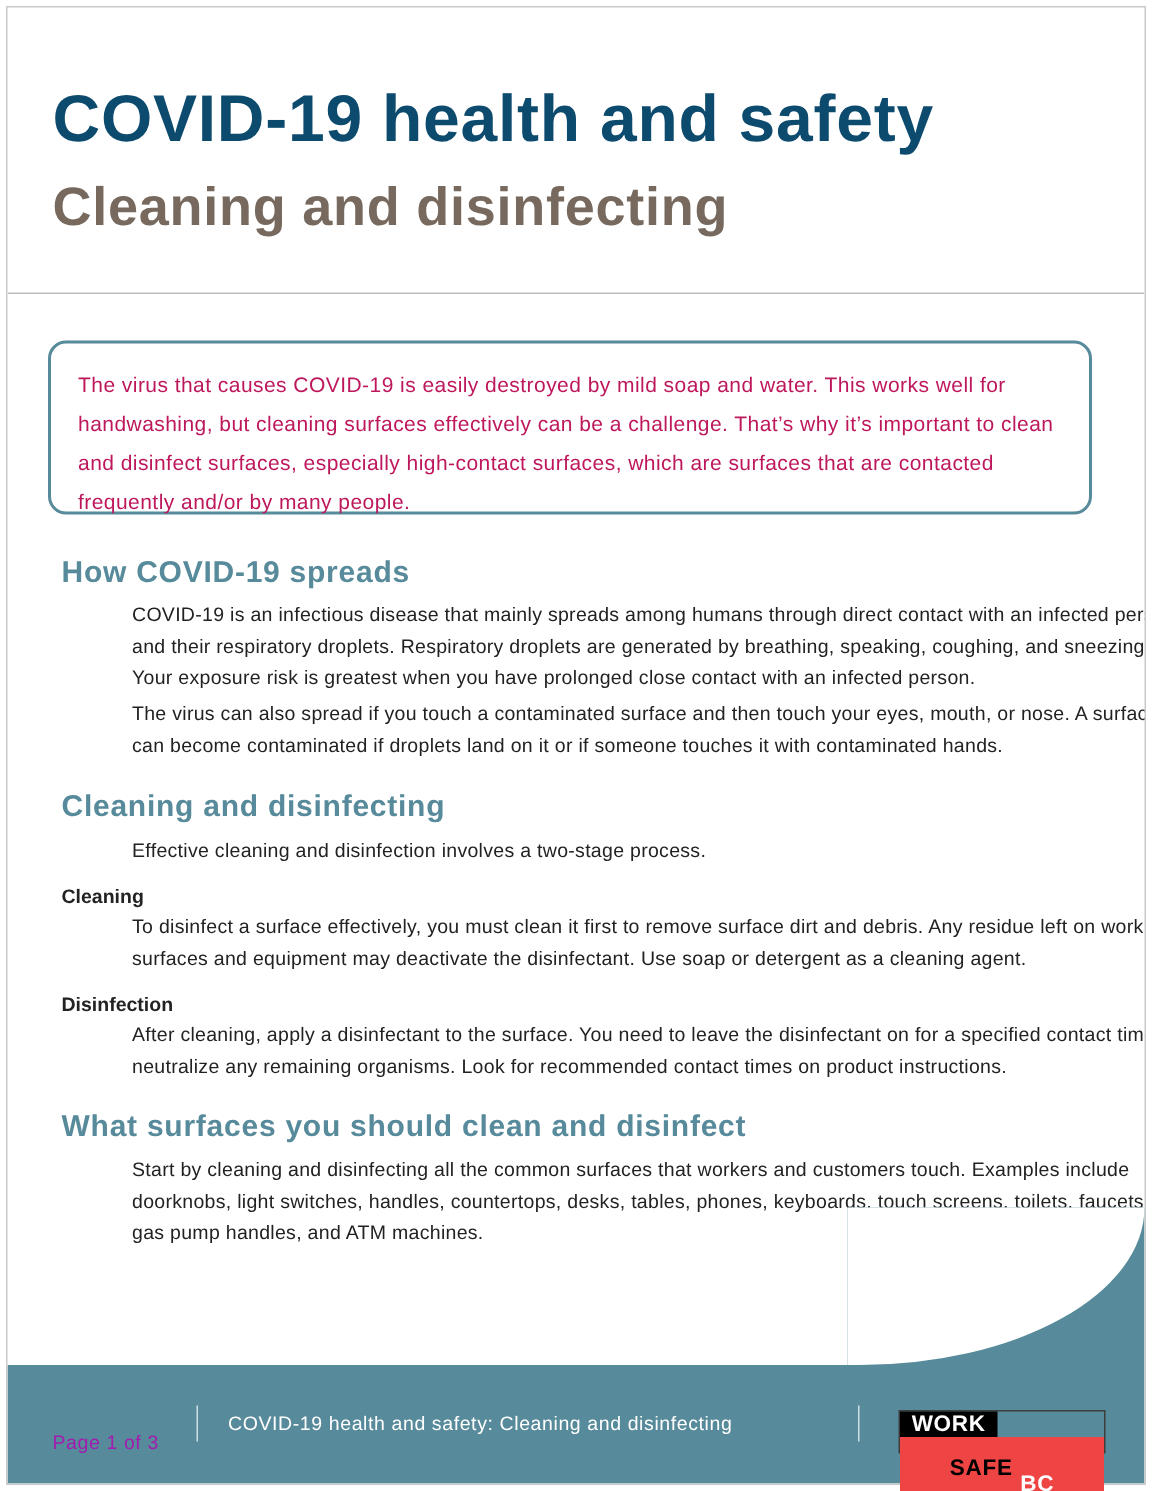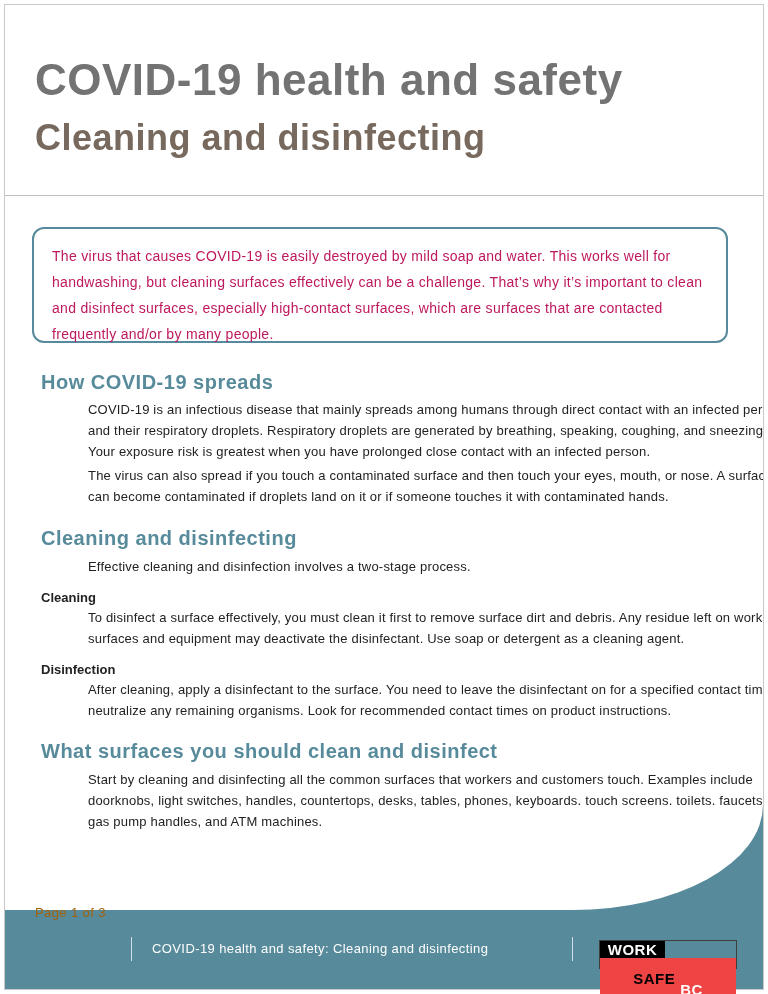--- a/index.html
+++ b/index.html
@@ -1,28 +1,28 @@
 <!DOCTYPE html>
 <html><head>
 <meta charset="utf-8">
 <style>
   html, body { margin:0; padding:0; background:#ffffff; }
   body { width:768px; height:994px; position:relative; overflow:hidden; font-family:"Liberation Sans", sans-serif; }
   .page { position:absolute; left:4px; top:4px; width:758px; height:984px; border:1px solid #c9c9c9; background:#fff; overflow:hidden; }
   .header { position:absolute; left:0; top:0; width:758px; height:190px; border-bottom:1px solid #bdbdbd; }
-  .title { position:absolute; left:30px; top:50px; font-size:44px; font-weight:bold; color:#737373; letter-spacing:0.5px; white-space:nowrap; }
+  .title { position:absolute; left:30px; top:50px; font-size:44px; font-weight:bold; color:#0c4a6e; letter-spacing:0.5px; white-space:nowrap; }
   .subtitle { position:absolute; left:30px; top:112px; font-size:36px; font-weight:bold; color:#77695d; letter-spacing:0.5px; white-space:nowrap; }
   .intro { position:absolute; left:27px; top:222px; width:696px; height:116px; border:2px solid #578a9a; border-radius:12px; box-sizing:border-box; padding:14px 18px; font-size:14px; line-height:26px; color:#be185d; letter-spacing:0.3px; }
   .h2 { position:absolute; left:36px; font-size:20px; font-weight:bold; color:#578a9a; white-space:nowrap; letter-spacing:0.5px; }
   .p { position:absolute; left:36px; width:700px; font-size:13px; line-height:21px; color:#222; letter-spacing:0.2px;margin-left:47px; }
   .h3 { position:absolute; left:36px; font-size:13px; font-weight:bold; color:#222; }
   .footer { position:absolute; left:0; top:905px; width:758px; height:79px; background:#578a9a; }
   .curve { position:absolute; left:560px; top:800px; width:198px; height:105px; background:#578a9a; }
   .curve-inner { position:absolute; left:0; top:0; width:198px; height:105px; background:#fff; border-bottom-right-radius:190px 105px; }
-  .f-page { position:absolute; left:35px; top:905px; font-size:13px; color:#a16207; letter-spacing:0.4px; }
+  .f-page { position:absolute; left:35px; top:954px; font-size:13px; color:#a21caf; letter-spacing:0.4px; }
   .f-sep { position:absolute; top:937px; width:1px; height:24px; background:#cfdfe4; }
   .f-doc { position:absolute; left:152px; top:941px; font-size:13px; color:#fff; letter-spacing:0.4px; }
   .logo { position:absolute; left:599px; top:940px; width:136px; height:27px; display:flex; border:1px solid #3d3d3d;flex-direction:column; }
   .logo-work { background:#000; color:#fff; font-weight:bold; font-size:15px; width:65px; display:flex; align-items:center; justify-content:center; letter-spacing:0.5px; }
   .logo-safe { background:#ef4444; flex:1; display:flex; align-items:center; justify-content:center; font-weight:bold; font-size:15px; letter-spacing:0.5px; }
   .logo-safe .s { color:#000; margin-right:5px; }
   .logo-safe .b { color:#fff;margin-top:23px; }
 </style>
 </head>
 <body>

